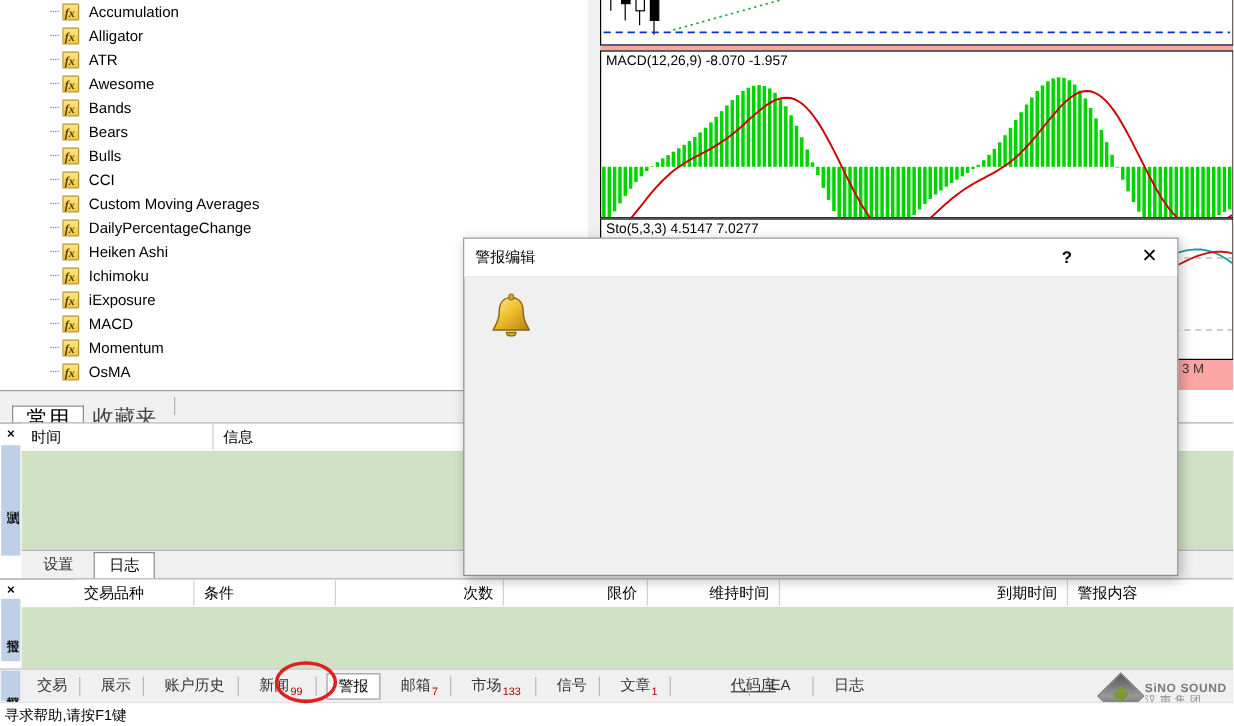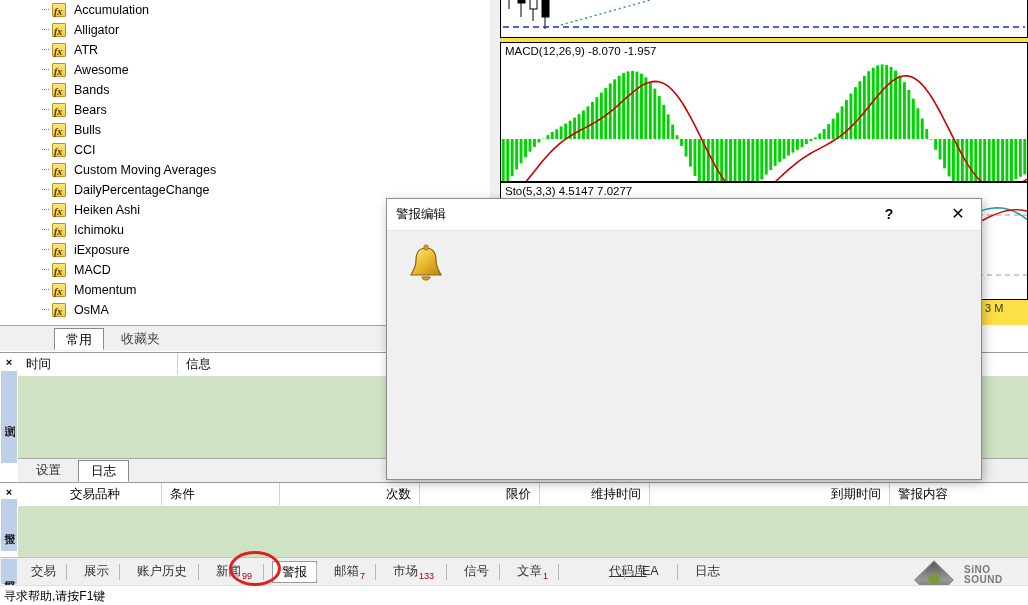--- a/index.html
+++ b/index.html
@@ -36,21 +36,21 @@
     content: "fx";
     position: absolute; left: 1px; top: -2px;
     font-family: "Liberation Serif", serif;
     font-style: italic; font-weight: bold; font-size: 10px; color: #4a3a10;
   }
   .tree-label { margin-left: 22px; text-align: center; }
 
   
   .chart-area {
     position: absolute; left: 490px; top: 0; width: 538px; height: 325px;
-    background: #fde047; overflow: hidden;
+    background: #fca5a5; overflow: hidden;
   }
   .chart-scroll-strip {
     position: absolute; left: 0; top: 0; width: 10px; height: 325px;
     background: #f0f0f0; border-right: 1px solid #c8c8c8;
   }
   .chart-pane {
     position: absolute; left: 10px;
     background: #ffffff; border: 1px solid #000000;
     box-sizing: border-box; overflow: hidden;
   }
@@ -70,22 +70,22 @@
     position: absolute; left: 10px; top: 318px;
     font-size: 11.5px; color: #1d6b2f; font-weight: bold;
   }
 
   
   .nav-tabs {
     position: absolute; left: 0; top: 325px; width: 490px; height: 25px;
     background: #f0f0f0; border-top: 1px solid #a0a0a0;
   }
   .nav-tab {
-    position: absolute; top: 2px; height: 22px; line-height: 21px;
-    padding: 0 11px; font-size: 13px; box-sizing: border-box; margin-left: 44px;
+    position: absolute; top: 12px; height: 22px; line-height: 21px;
+    padding: 0 11px; font-size: 18px; box-sizing: border-box;
   }
   .nav-tab.active {
     background: #ffffff; border: 1px solid #8a8a8a; border-bottom: 1px solid #ffffff;
     font-weight: normal; color: #000;
   }
   .nav-tab.inactive { color: #444; }
   .nav-tab-sep {
     position: absolute; top: 5px; height: 15px; border-left: 1px solid #b0b0b0;
   }
 
@@ -184,21 +184,21 @@
   }
   .logo-diamond {
     width: 26px; height: 26px; transform: rotate(45deg);
     background: linear-gradient(135deg, #555 0%, #999 50%, #444 100%);
     border: 1px solid #777; position: relative; flex: none;
   }
   .logo-diamond::after {
     content: ""; position: absolute; left: 7px; top: 7px; width: 10px; height: 10px;
     background: #7a9a3a; border-radius: 2px;
   }
-  .logo-text { margin-left: 16px; line-height: 1.05; }
+  .logo-text { margin-left: 6px; line-height: 1.05; }
   .logo-en { font-size: 10px; font-weight: bold; color: #7a7a7a; letter-spacing: 0.5px; }
   .logo-cn { font-size: 9.5px; color: #8a8a8a; letter-spacing: 3px; }
 
   .statusbar {
     position: absolute; left: 0; top: 585px; width: 1028px; height: 20px;
     background: #ffffff; font-size: 12px; color: #000; line-height: 20px; padding-left: 4px;
     box-sizing: border-box; border-top: 1px solid #e0e0e0;
   }
 
   

